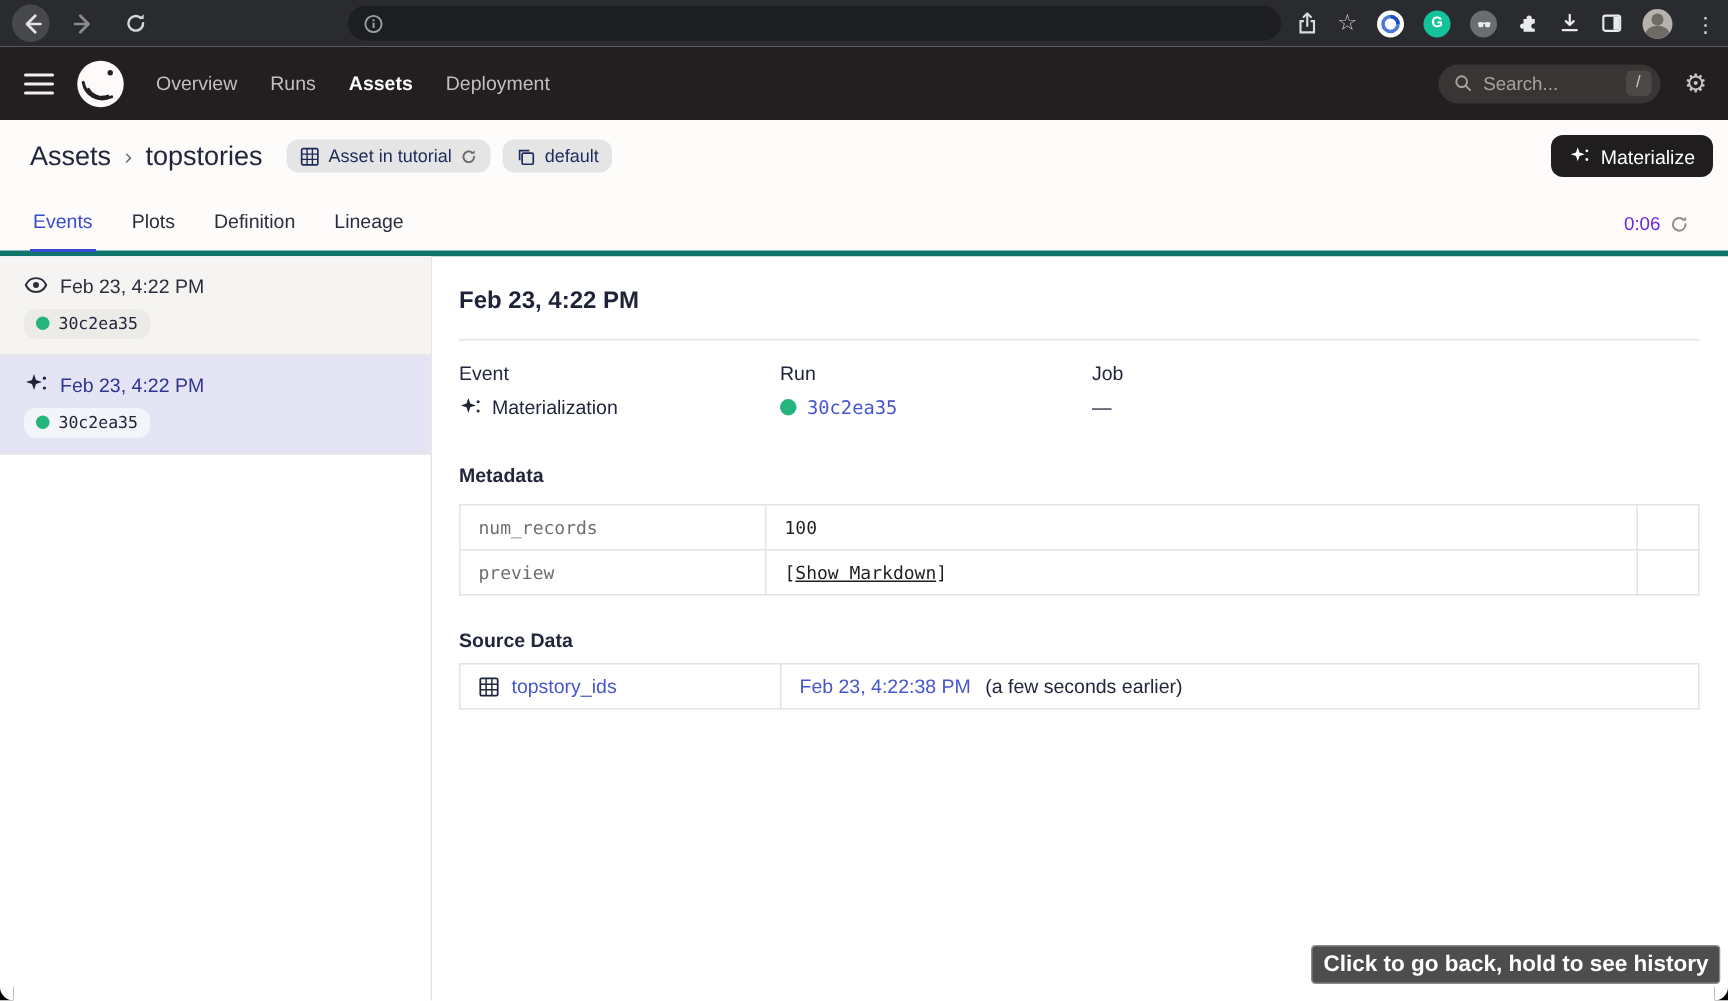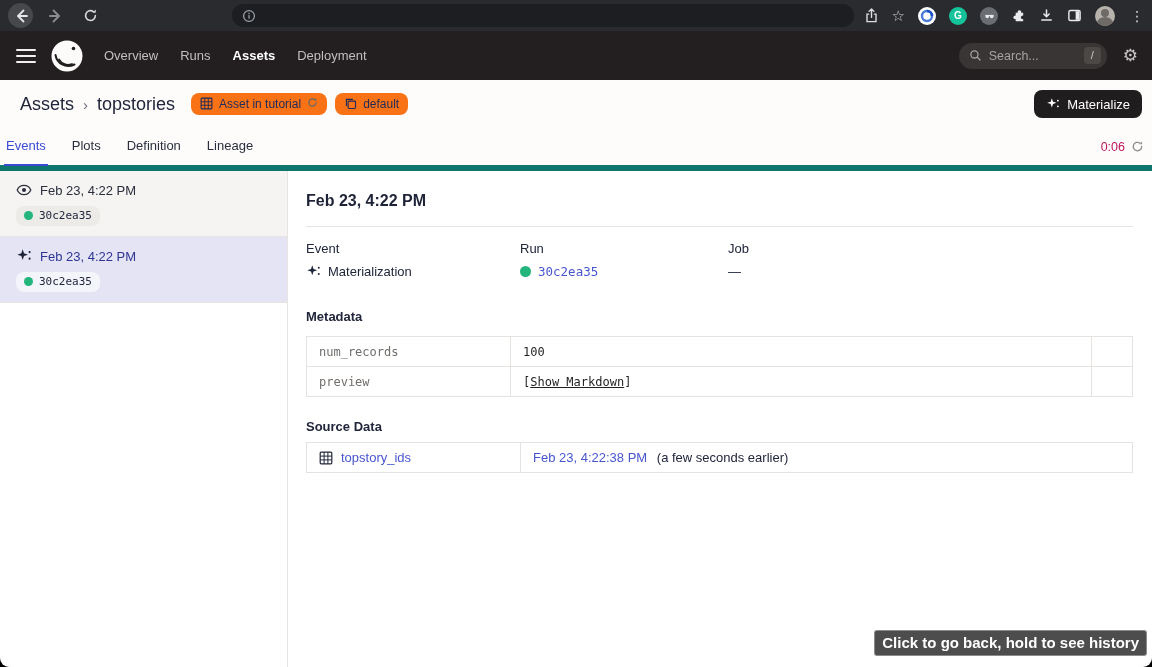--- a/index.html
+++ b/index.html
@@ -63,38 +63,38 @@
 
   
   .page-header {
     position:absolute; top:80px; left:0; right:0; height:48px; background:#fdfcfb;
     display:flex; align-items:center; padding:0 20px;
   }
   .breadcrumb { font-size:18px; color:#21263c; display:flex; align-items:center; gap:9px; }
   .breadcrumb .sep { color:#6a6f80; font-size:15px; }
   .badges { display:flex; align-items:center; gap:8px; margin-left:16px; }
   .badge {
-    display:inline-flex; align-items:flex-start; gap:6px; background:#f97316; border-radius:8px;
+    display:inline-flex; align-items:center; gap:6px; background:#e5e5e5; border-radius:8px;
     padding:4px 9px; font-size:12px; color:#1e2a5a; cursor:pointer;
   }
   .materialize-btn {
     position:absolute; right:10px; top:10px; height:28px;
     display:inline-flex; align-items:center; gap:7px; background:#201d1f; color:#fff;
     font-size:13px; border:none; border-radius:8px; padding:0 12px; cursor:pointer;
   }
 
   
   .tabsbar {
     position:absolute; top:128px; left:0; right:0; height:43px; background:#fdfcfb;
-    border-bottom:6px solid #0f766e; display:flex; align-items:flex-end; padding:0 4px;
+    border-bottom:4px solid #0f766e; display:flex; align-items:flex-end; padding:0 20px;
   }
   .tab { font-size:13px; color:#2a2e3d; padding:0 2px 12px; margin-right:22px; cursor:pointer; position:relative; }
   .tab.active { color:#3a4bd3; }
   .tab.active::after { content:""; position:absolute; left:0; right:0; bottom:-1px; height:2px; background:#3a4bd3; }
-  .timerbox { position:absolute; right:8px; bottom:11px; display:flex; align-items:flex-start; gap:6px; color:#be185d; font-size:12.5px; }
+  .timerbox { position:absolute; right:26px; bottom:11px; display:flex; align-items:flex-end; gap:6px; color:#6d28d9; font-size:12.5px; }
 
   
   .content { position:absolute; top:171px; left:0; right:0; bottom:0; background:#ffffff; }
   .sidebar { position:absolute; left:0; top:0; bottom:0; width:288px; border-right:1px solid #e7e4e1; background:#ffffff; }
   .event-item { padding:11px 16px 10px; border-bottom:1px solid #e7e4e1; cursor:pointer; }
   .event-item.gray { background:#f5f4f2; }
   .event-item.selected { background:#e4e4f5; }
   .event-row { display:flex; align-items:center; gap:8px; font-size:13px; color:#2a2e3d; }
   .event-item.selected .event-row { color:#2f3593; }
   .run-pill {

